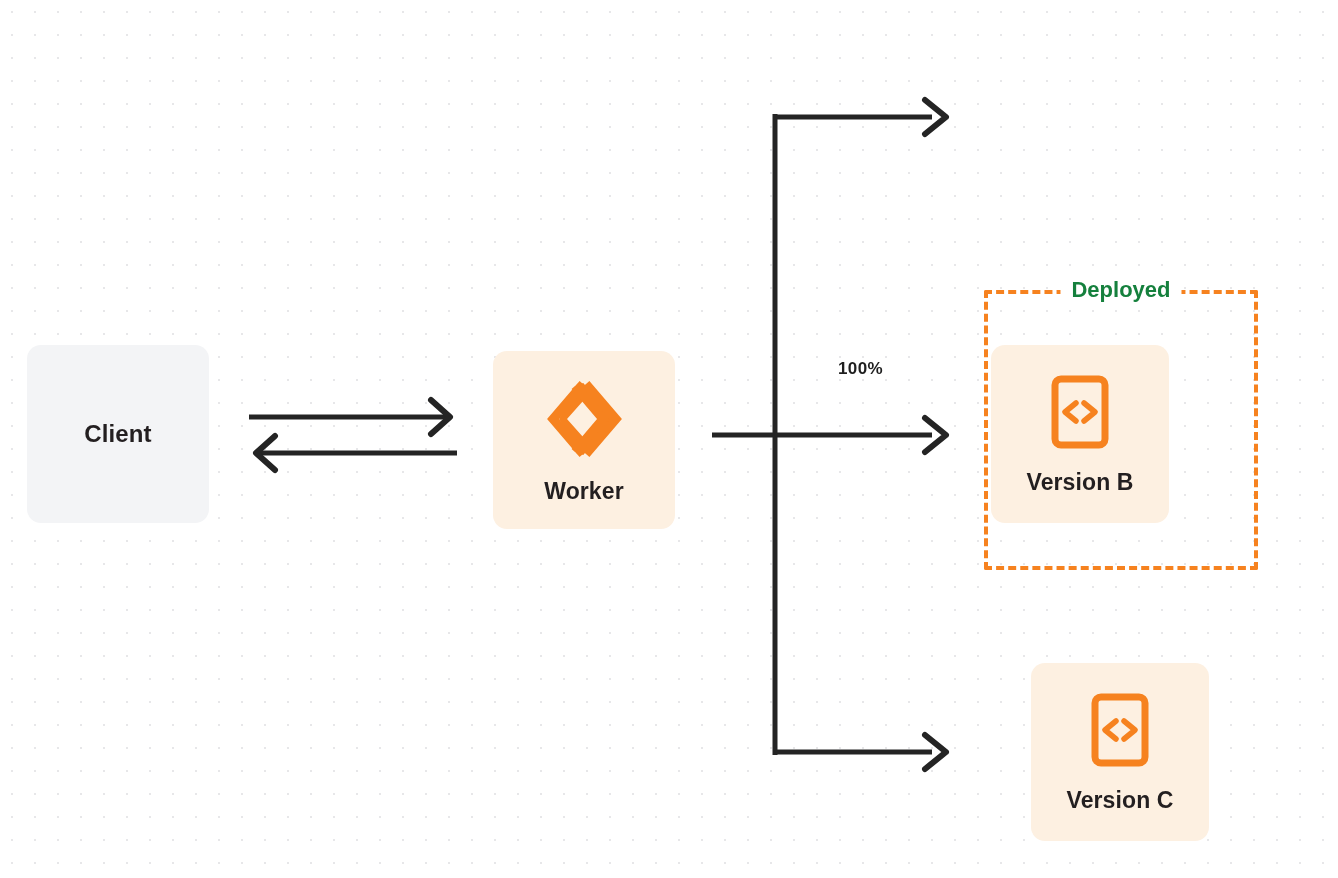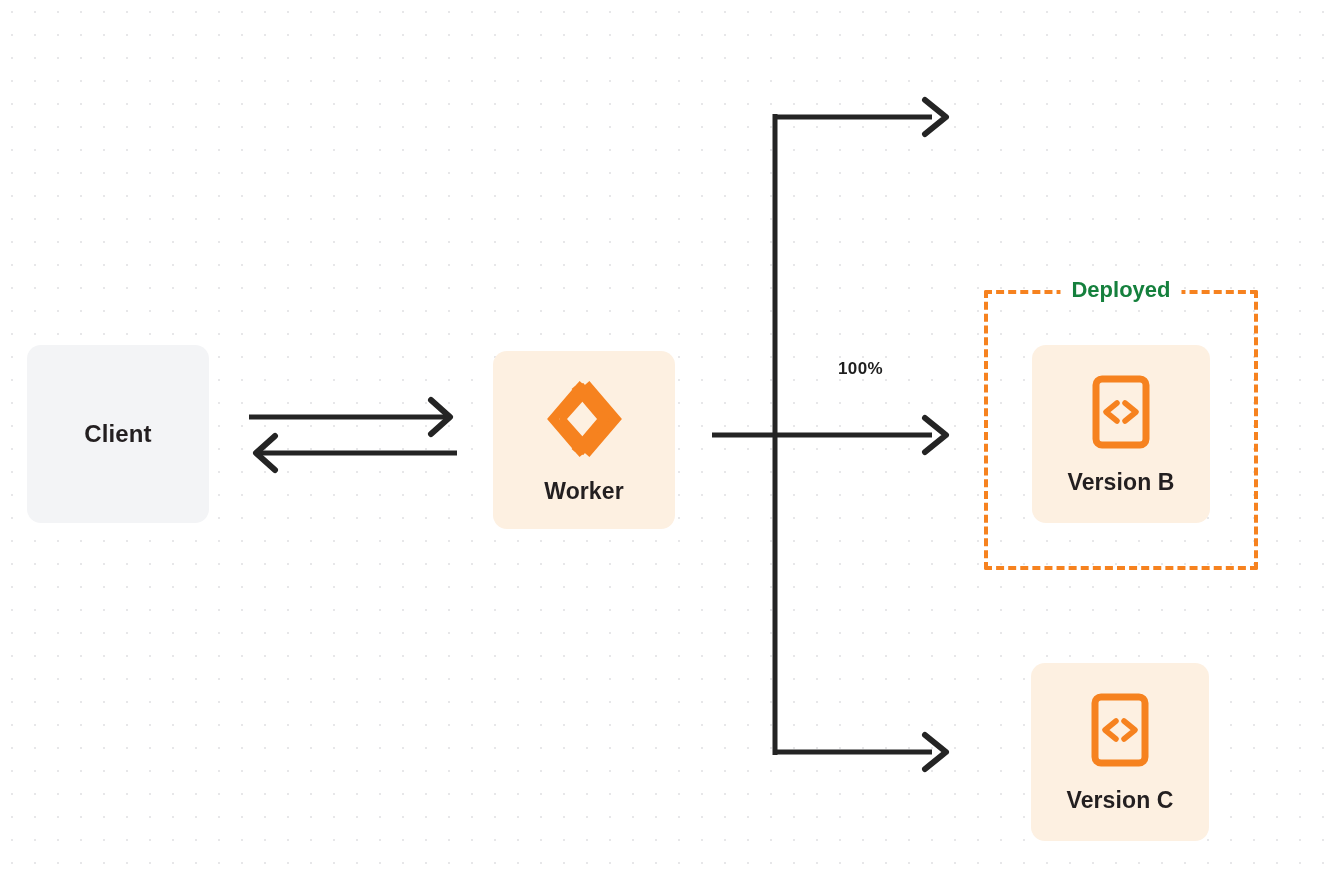--- a/index.html
+++ b/index.html
@@ -53,21 +53,21 @@
     margin-top: 6px;
   }
 
   .node-version {
     width: 178px;
     height: 178px;
     background: #fdf0e1;
   }
 
   .node-version-a { left: 1031px; top: 27px; }
-  .node-version-b { left: 1032px; top: 345px; }
+  .node-version-b { left: 991px; top: 345px; }
   .node-version-c { left: 1031px; top: 663px; }
 
   .node-label {
     font-size: 23px;
     font-weight: 700;
     color: #231f20;
     letter-spacing: 0.1px;
     line-height: 1;
   }
 

